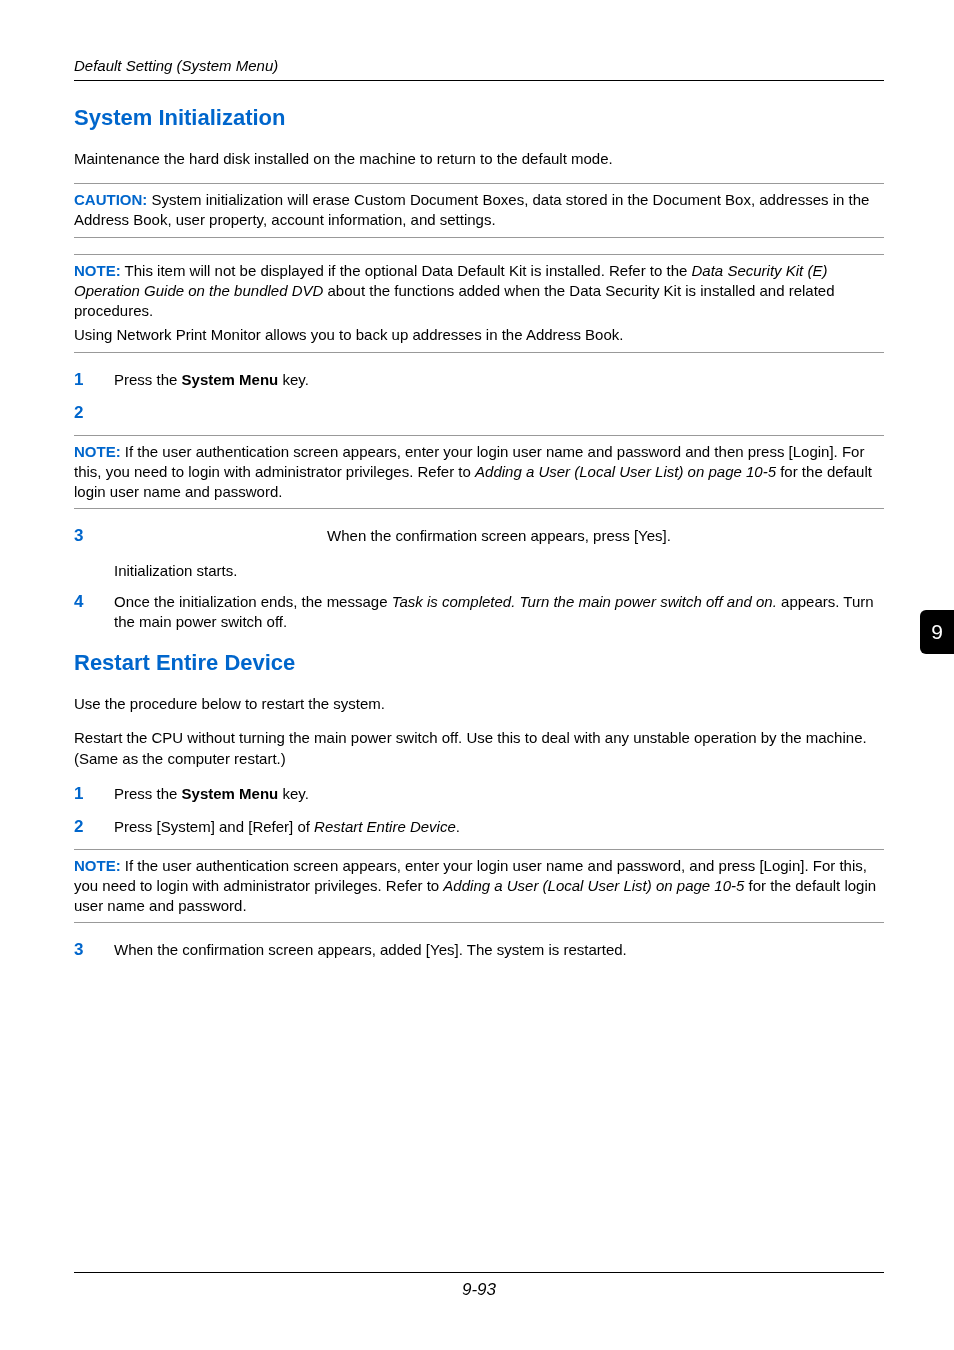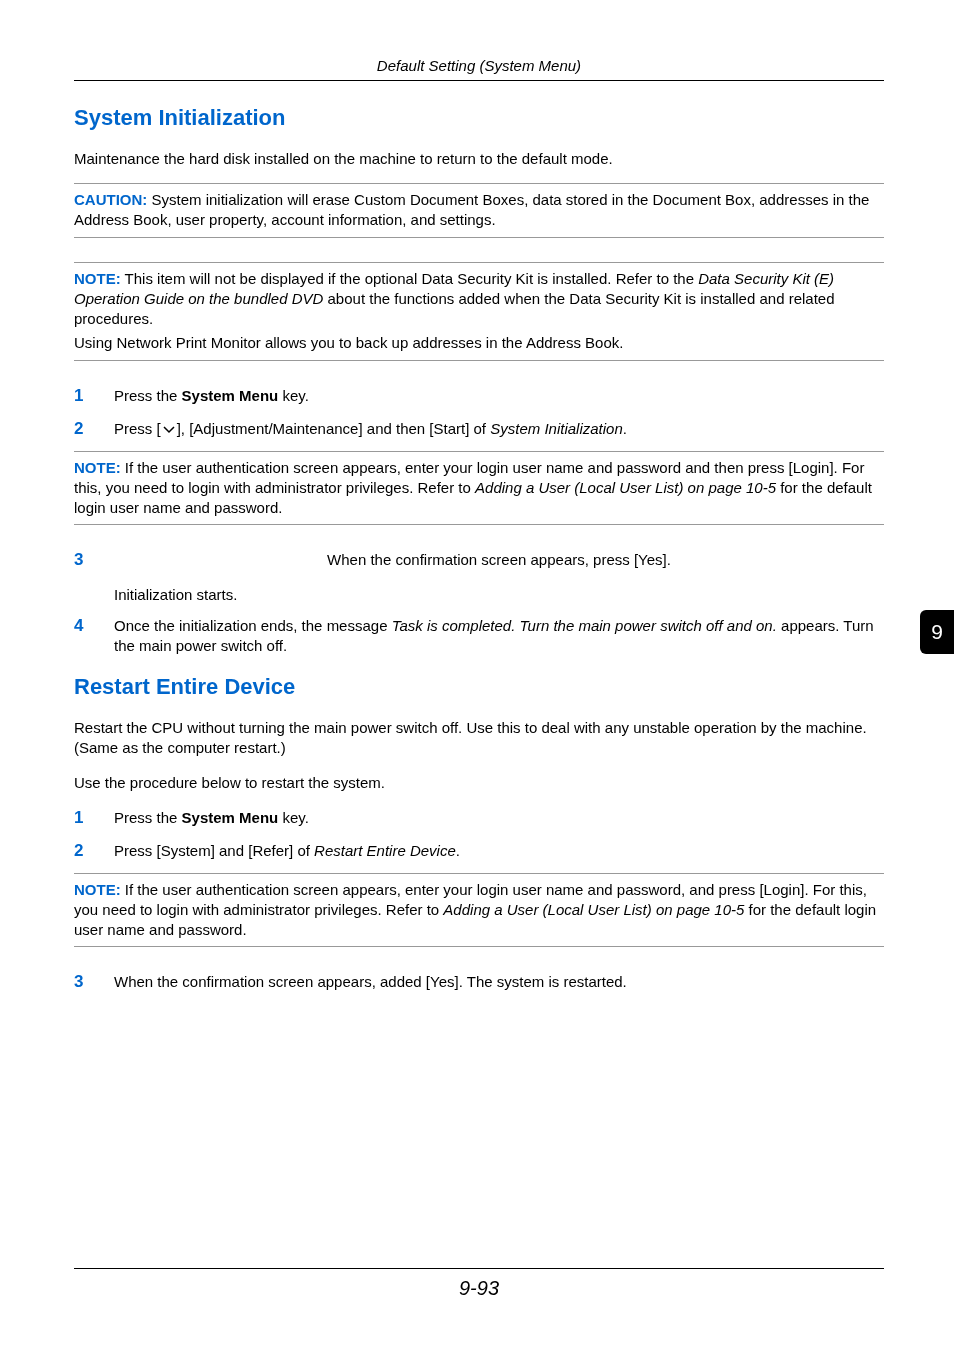--- a/index.html
+++ b/index.html
@@ -9,40 +9,40 @@
     font-size: 15px;
     color: #000;
     background: #fff;
     position: relative;
     line-height: 1.35;
   }
   .page {
     padding: 56px 70px 0 74px;
   }
   .running-head {
-    text-align: center;
+    text-align: left;
     font-style: italic;
     color: #000;
     font-size: 15px;
     margin-bottom: 4px;
   }
   .head-rule {
     border: none;
     border-top: 1px solid #000;
     margin-bottom: 22px;
   }
   h2.blue-heading {
     color: #0066cc;
     font-weight: bold;
     font-size: 22px;
     margin-bottom: 16px;
   }
   p { margin-bottom: 14px; }
   .callout {
-    margin: 8px 0 24px 0;
+    margin: 8px 0 16px 0;
   }
   .callout .hairline-top,
   .callout .hairline-bot {
     border: none;
     border-top: 1px solid #999;
   }
   .callout-body {
     padding: 6px 0;
   }
   .blue-label {
@@ -92,21 +92,21 @@
     right: 70px;
     text-align: center;
   }
   .footer hr {
     border: none;
     border-top: 1px solid #000;
     margin-bottom: 6px;
   }
   .footer-num {
     font-style: italic;
-    font-size: 20px;
+    font-size: 17px;
   }
   .tight { margin-bottom: 4px; }
   .after-steps { margin-top: 4px; }
 </style>
 </head>
 <body>
 
 <div class="page">
 
   <div class="running-head">Default Setting (System Menu)</div>
@@ -120,36 +120,33 @@
     <hr class="hairline-top">
     <div class="callout-body">
       <span class="blue-label">CAUTION:</span><span> System initialization will erase Custom Document Boxes, data stored in the Document Box, addresses in the Address Book, user property, account information, and settings.</span>
     </div>
     <hr class="hairline-bot">
   </div>
 
   <div class="callout">
     <hr class="hairline-top">
     <div class="callout-body">
-      <p class="tight"><span class="blue-label">NOTE:</span><span> This item will not be displayed if the optional Data Security Kit is installed. Refer to the </span><span class="italic">Data Security Kit (E) Operation Guide on the bundled DVD</span><span> about the functions added when the Data Security Kit is installed and related procedures.</span></p>
+      <p class="tight"><span class="blue-label">NOTE:</span><span> This item will not be displayed if the optional Data Default Kit is installed. Refer to the </span><span class="italic">Data Security Kit (E) Operation Guide on the bundled DVD</span><span> about the functions added when the Data Security Kit is installed and related procedures.</span></p>
       <p style="margin-bottom:0">Using Network Print Monitor allows you to back up addresses in the Address Book.</p>
     </div>
     <hr class="hairline-bot">
   </div>
 
   <ol class="steps">
     <li>
       <span class="step-num">1</span>
       <span class="step-body"><span>Press the </span><span class="bold">System Menu</span><span> key.</span></span>
     </li>
     <li>
       <span class="step-num">2</span>
-      <span class="step-body"><span>Press [</span><svg class="chev-icon" width="14" height="10" viewBox="0 0 14 10">
-            <polyline points="2,2 7,7 12,2" fill="none" stroke="#000" stroke-width="1.5"></polyline>
-          </svg><span>], [Adjustment/Maintenance] and then [Start] of </span><span class="italic">System Initialization</span><span>.</span></span>
     </li>
   </ol>
 
   <div class="callout after-steps">
     <hr class="hairline-top">
     <div class="callout-body">
       <span class="blue-label">NOTE:</span><span> If the user authentication screen appears, enter your login user name and password and then press [Login]. For this, you need to login with administrator privileges. Refer to </span><span class="italic">Adding a User (Local User List) on page 10-5</span><span> for the default login user name and password.</span>
     </div>
     <hr class="hairline-bot">
   </div>
@@ -167,22 +164,22 @@
 
   <ol class="steps" style="margin-bottom:16px;">
     <li>
       <span class="step-num">4</span>
       <span class="step-body"><span>Once the initialization ends, the message </span><span class="italic">Task is completed. Turn the main power switch off and on.</span><span> appears. Turn the main power switch off.</span></span>
     </li>
   </ol>
 
   <h2 class="blue-heading">Restart Entire Device</h2>
 
+  <p>Use the procedure below to restart the system.</p>
   <p>Restart the CPU without turning the main power switch off. Use this to deal with any unstable operation by the machine. (Same as the computer restart.)</p>
-  <p>Use the procedure below to restart the system.</p>
 
   <ol class="steps">
     <li>
       <span class="step-num">1</span>
       <span class="step-body"><span>Press the </span><span class="bold">System Menu</span><span> key.</span></span>
     </li>
     <li>
       <span class="step-num">2</span>
       <span class="step-body"><span>Press [System] and [Refer] of </span><span class="italic">Restart Entire Device</span><span>.</span></span>
     </li>

